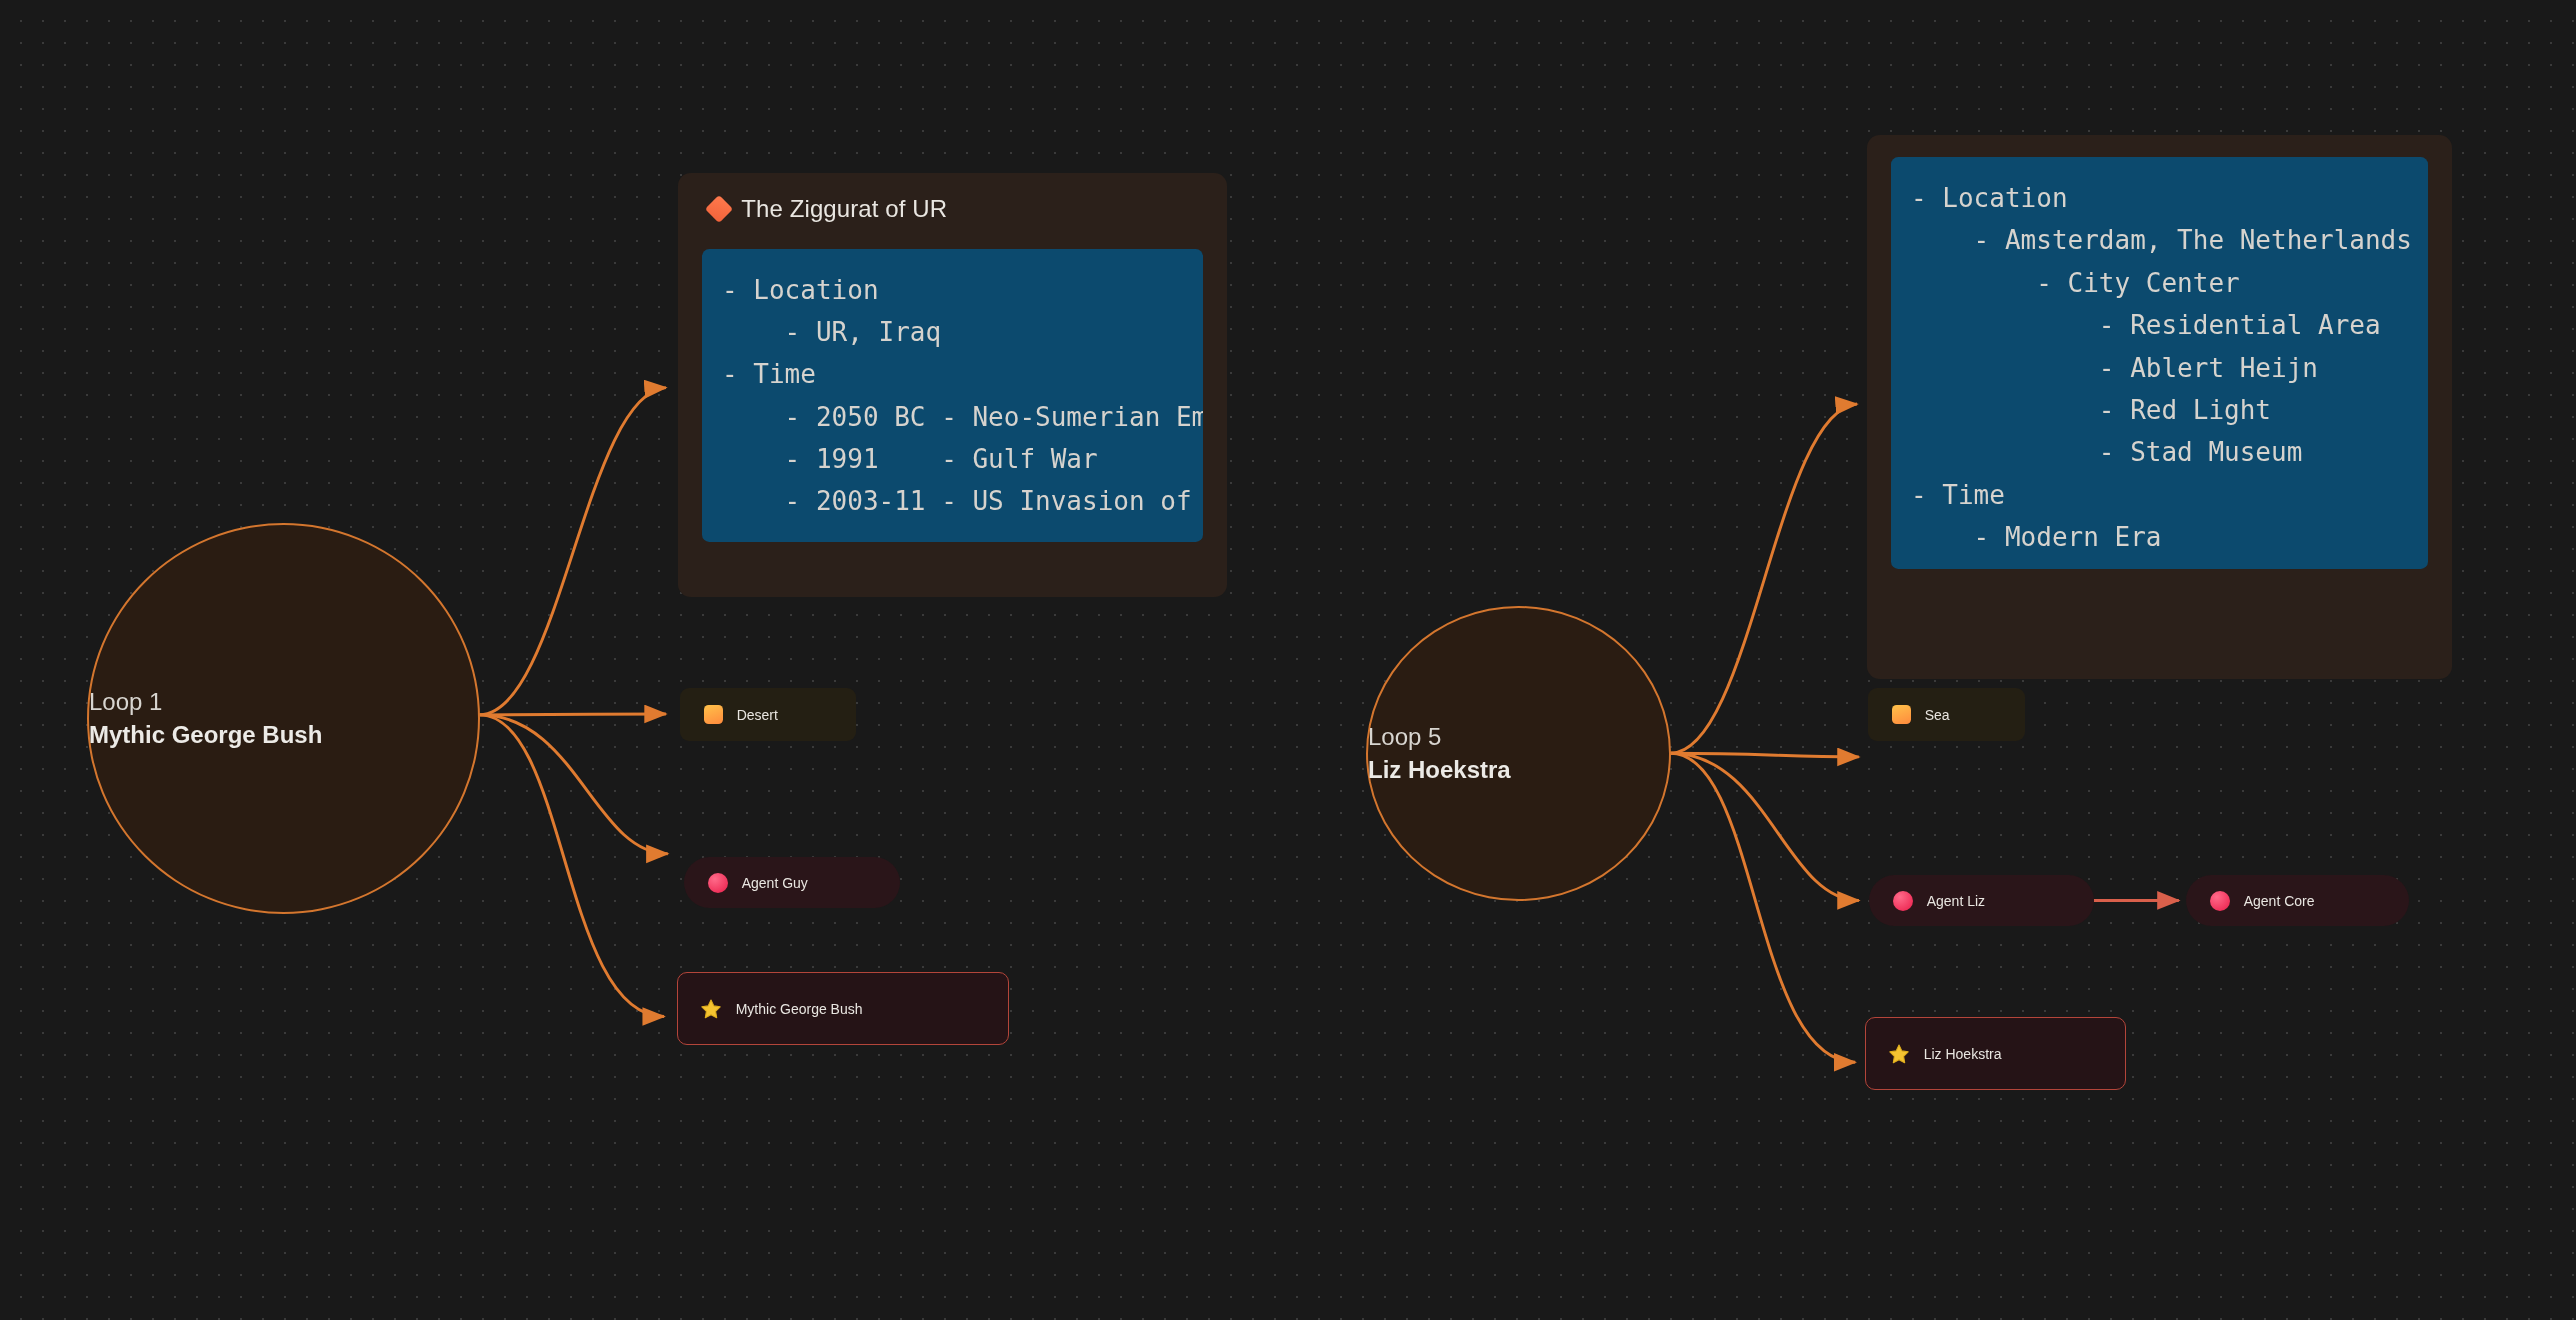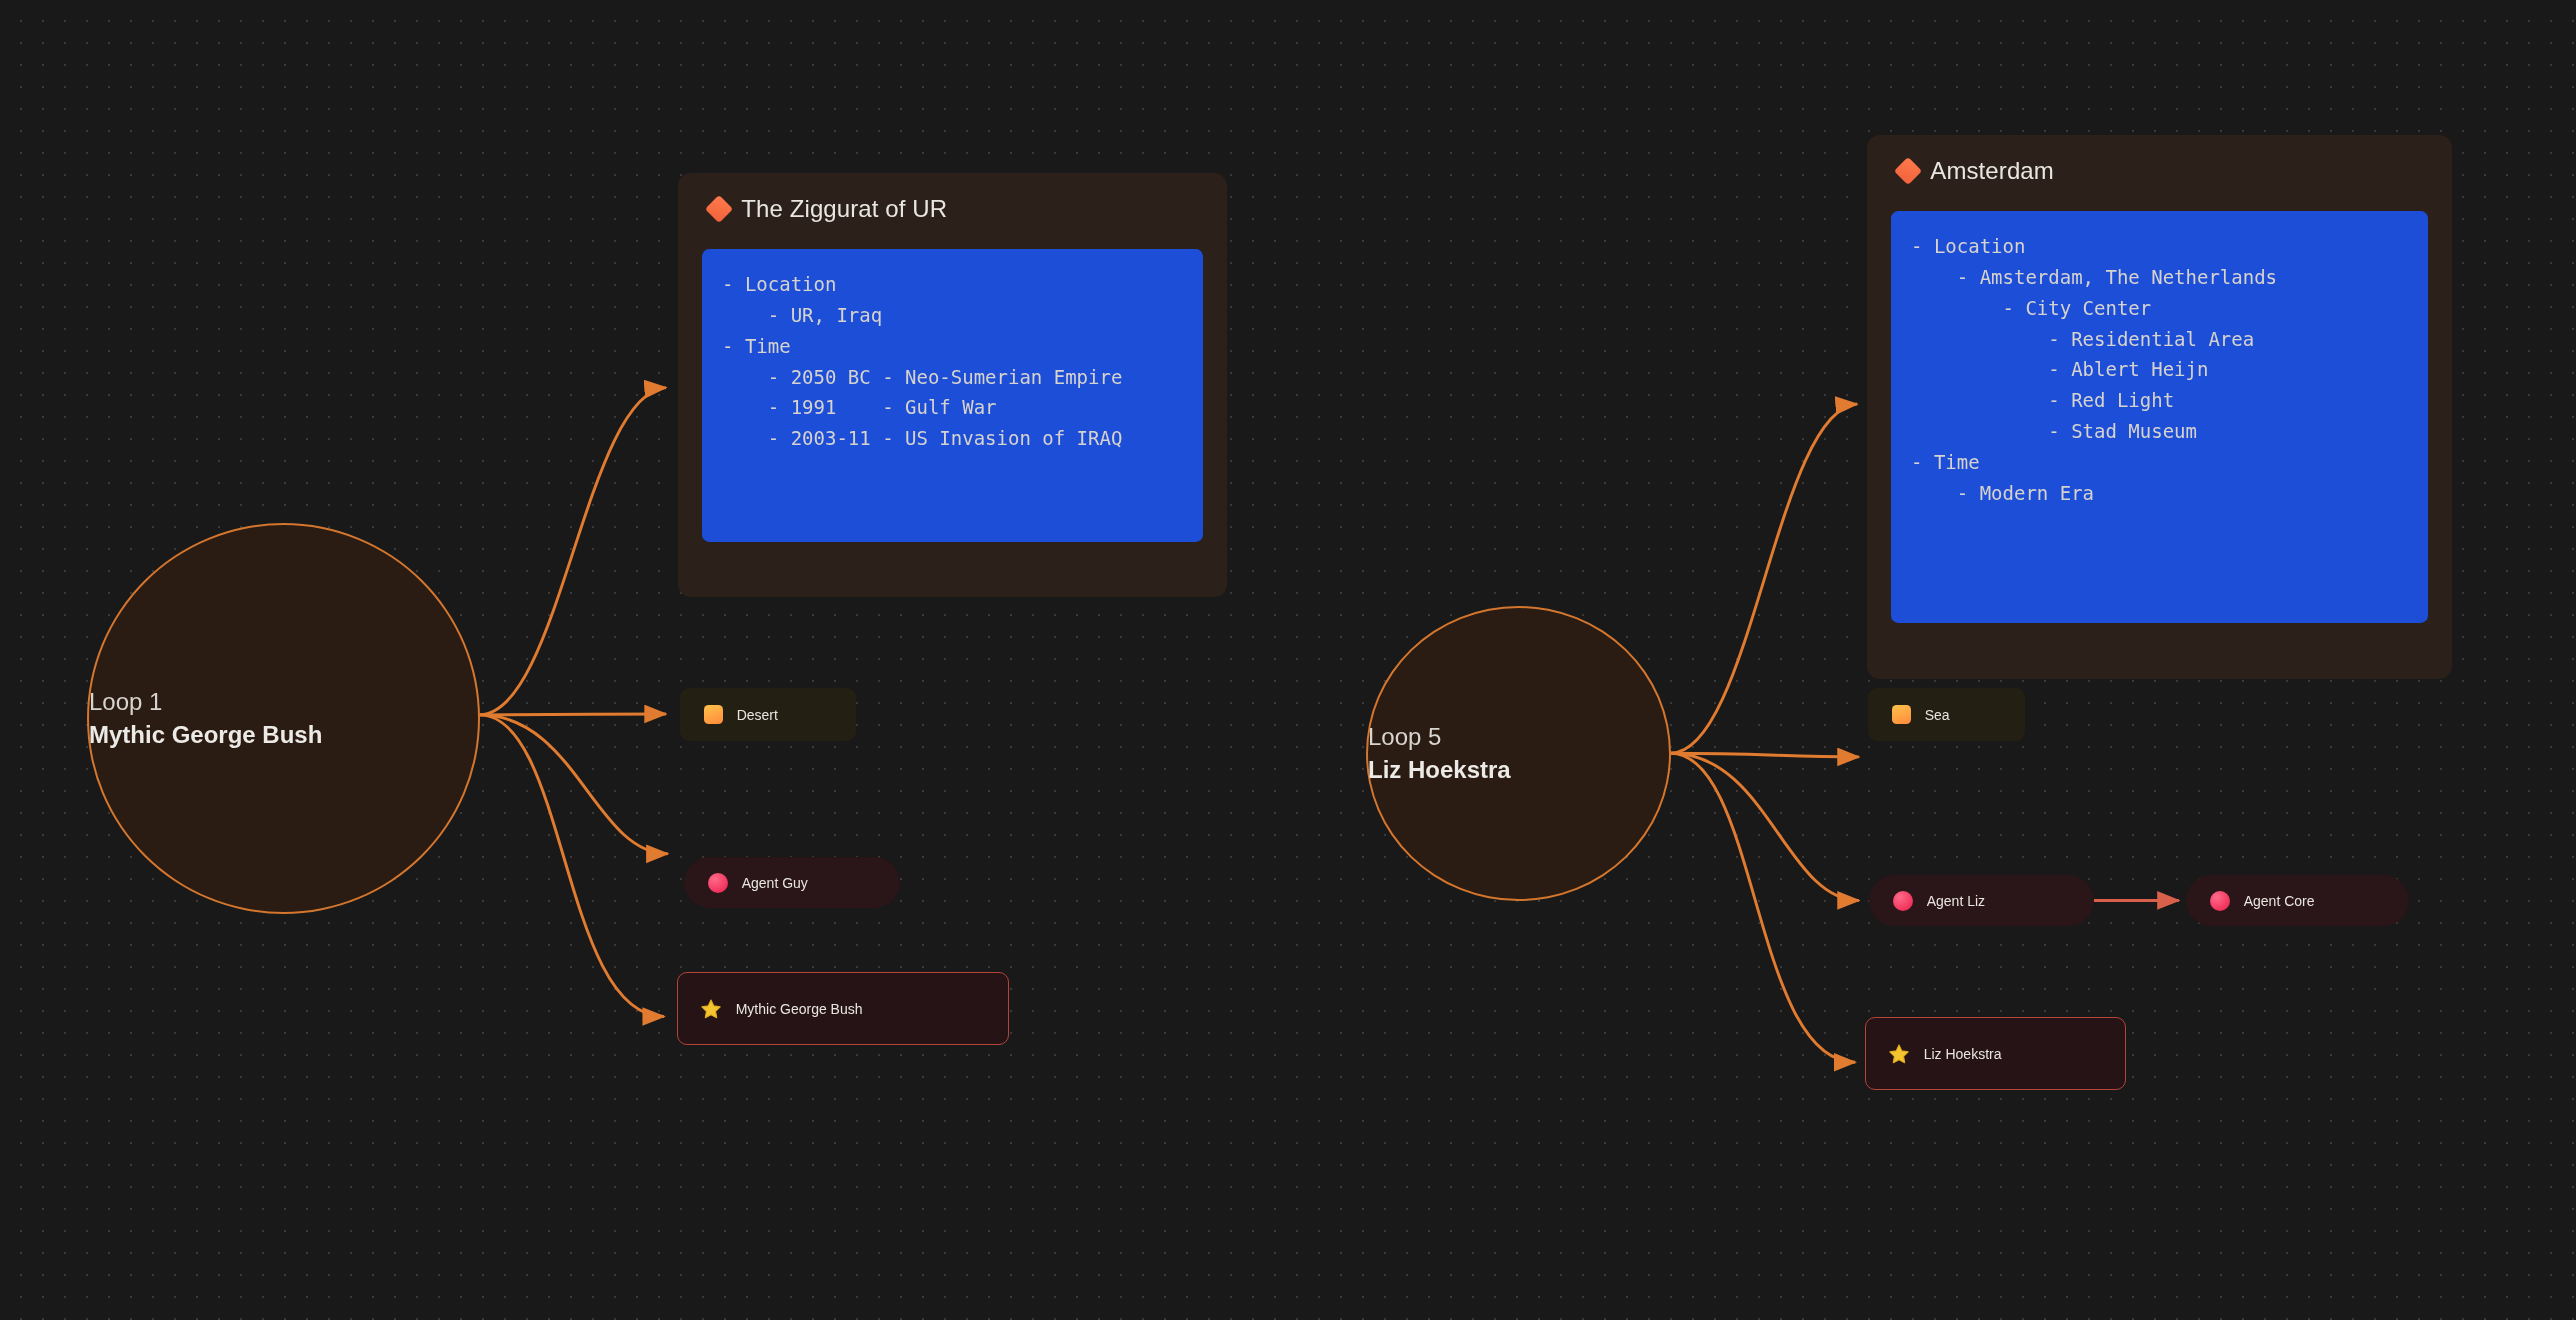--- a/index.html
+++ b/index.html
@@ -77,26 +77,26 @@
     transform: rotate(45deg);
     flex: 0 0 auto;
   }
   .detail-title {
     color: #e9e6e1;
     font-size: 24px;
     font-weight: 400;
     letter-spacing: 0.1px;
   }
   .code-block {
-    background: #1d4ed8;
+    background: #0c4a6e;
     border-radius: 7.3px;
     padding: 20px 20px 24px 20px;
     box-sizing: border-box;
     font-family: "DejaVu Sans Mono", "Liberation Mono", monospace;
-    font-size: 19px;
+    font-size: 26px;
     line-height: 1.63;
     color: #d6d3ce;
     white-space: pre;
     overflow: hidden;
   }
 
   
   .chip {
     position: absolute;
     display: flex;
@@ -210,24 +210,20 @@
     </svg>
     <span class="chip-label">Mythic George Bush</span>
   </div>
 
   <div class="loop-node" style="left:1366px; top:606px; width:305px; height:295px;">
     <div class="loop-index">Loop 5</div>
     <div class="loop-title">Liz Hoekstra</div>
   </div>
 
   <div class="detail-card" style="left:1867px; top:135px; width:585px; height:544px;">
-    <div class="detail-head">
-      <span class="diamond-icon"></span>
-      <span class="detail-title">Amsterdam</span>
-    </div>
     <div class="code-block" style="height:412px;">- Location
     - Amsterdam, The Netherlands
         - City Center
             - Residential Area
             - Ablert Heijn
             - Red Light
             - Stad Museum
 - Time
     - Modern Era</div>
   </div>

